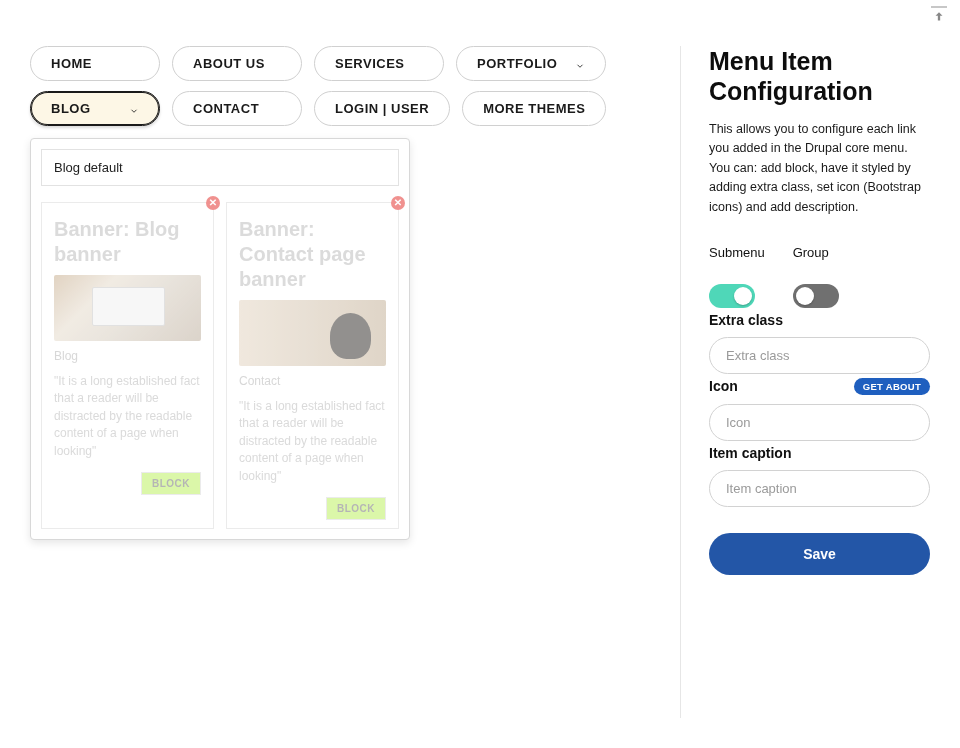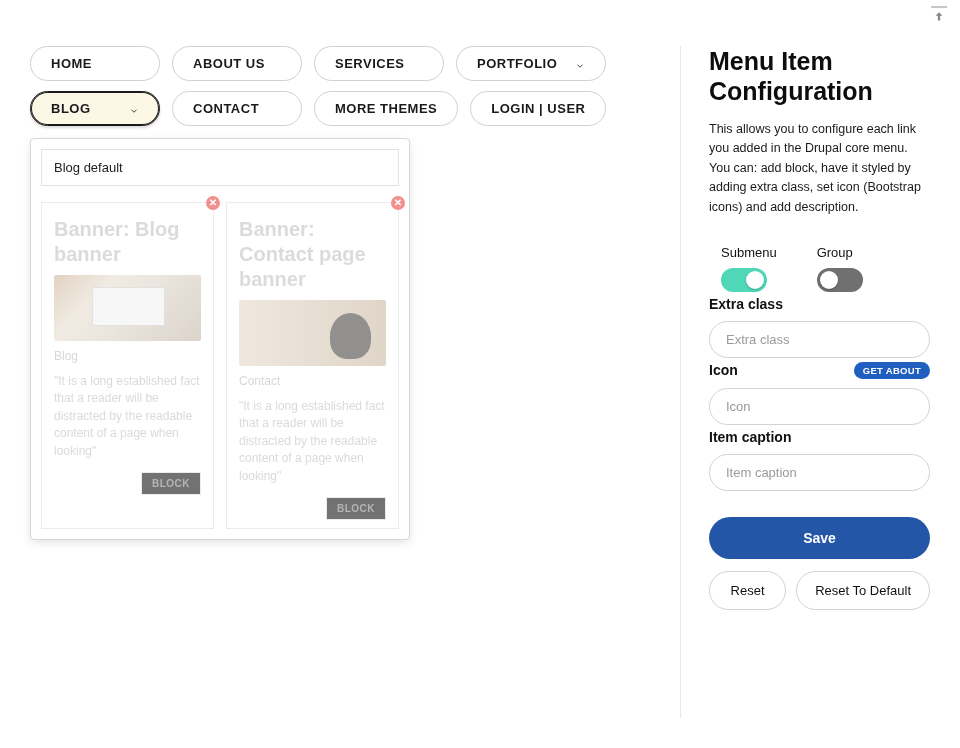--- a/index.html
+++ b/index.html
@@ -133,21 +133,21 @@
     margin-bottom: 8px;
   }
   .card-img.laptop { background: linear-gradient(135deg,#c9b091 0%, #e6dccd 30%, #d8cfc2 55%, #bfb1a0 100%); position:relative; overflow:hidden;}
   .card-img.laptop::after{content:"";position:absolute;left:26%;top:18%;width:48%;height:56%;background:#f1f1f1;border:1px solid #c9c9c9;border-radius:2px;}
   .card-img.office { background: linear-gradient(90deg,#e4d6c4 0%, #d2c2ad 60%, #c6b49b 100%); position:relative; overflow:hidden;}
   .card-img.office::before{content:"";position:absolute;right:10%;top:20%;width:28%;height:70%;background:#3a3633;border-radius:50% 50% 40% 40%;}
   .card-sub { font-size: 12px; color:#b8b8b8; margin-bottom:10px;}
   .card-desc { font-size: 12px; color:#bdbdbd; line-height:1.45; }
   .card-foot { display:flex; justify-content:flex-end; margin-top:12px;}
   .block-btn {
-    background:#000000;
+    background:#bef264;
     border:1px solid #dcdcdc;
     color:#7a7a7a;
     font-size:10px;
     letter-spacing:0.5px;
     padding:5px 10px;
     font-weight:600;
     cursor:pointer;
   }
 
   
@@ -161,21 +161,21 @@
     margin-top: 14px;
     font-size: 12.5px;
     line-height: 1.55;
     color: #1a1a1a;
   }
   .toggles {
     margin-top: 28px;
     display: flex;
     gap: 28px;
   }
-  .tg { display:flex; flex-direction:column; gap:8px;margin-left:12px; }
+  .tg { display:flex; flex-direction:column; gap:24px; }
   .tg-label { font-size:13px; color:#111; font-weight:500;}
   .switch {
     width: 46px; height: 24px;
     border-radius: 999px;
     position: relative;
     cursor: pointer;
   }
   .switch .knob {
     position:absolute; top:3px; width:18px; height:18px;
     background:#fff; border-radius:50%;
@@ -265,24 +265,24 @@
         <span class="chev">
           <svg viewBox="0 0 24 24">
               <polyline points="6 9 12 15 18 9"></polyline>
             </svg>
         </span>
       </div>
       <div class="pill solo">
         <span>CONTACT</span>
       </div>
       <div class="pill solo">
+        <span>LOGIN | USER</span>
+      </div>
+      <div class="pill solo">
         <span>MORE THEMES</span>
-      </div>
-      <div class="pill solo">
-        <span>LOGIN | USER</span>
       </div>
     </div>
 
     <div class="drop-panel">
       <input class="drop-input" type="text" value="Blog default" style="">
       <div class="cards-row">
         <div class="card">
           <div class="card-remove">✕</div>
           <div class="card-title">Banner: Blog banner</div>
           <div class="card-img laptop"></div>
@@ -342,20 +342,16 @@
 
     <div class="field">
       <div class="field-label-row">
         <div class="field-label">Item caption</div>
       </div>
       <input class="text-input" type="text" placeholder="Item caption" style="">
     </div>
 
     <div class="btn-row">
       <div class="btn btn-primary">Save</div>
-      <div class="sec-row">
-        <div class="btn btn-secondary">Reset</div>
-        <div class="btn btn-secondary">Reset To Default</div>
-      </div>
     </div>
   </div>
 
 </div>
 
 </body></html>

